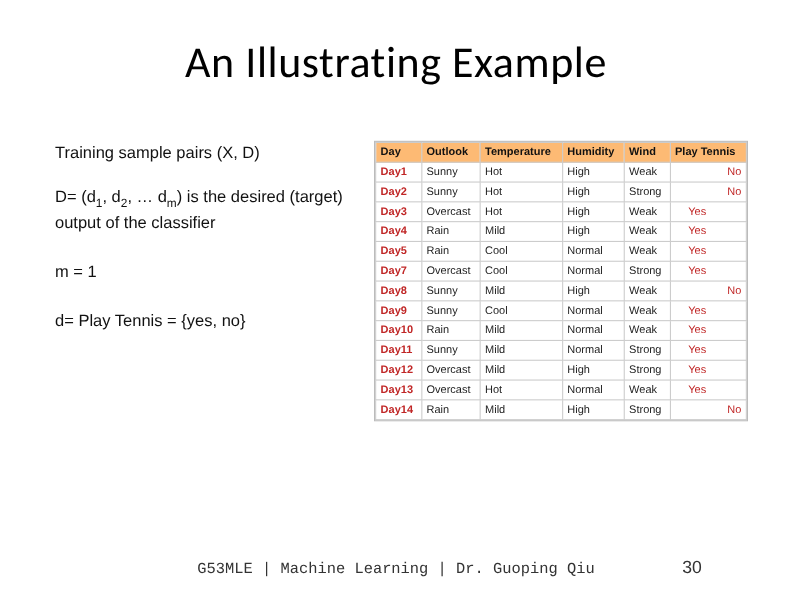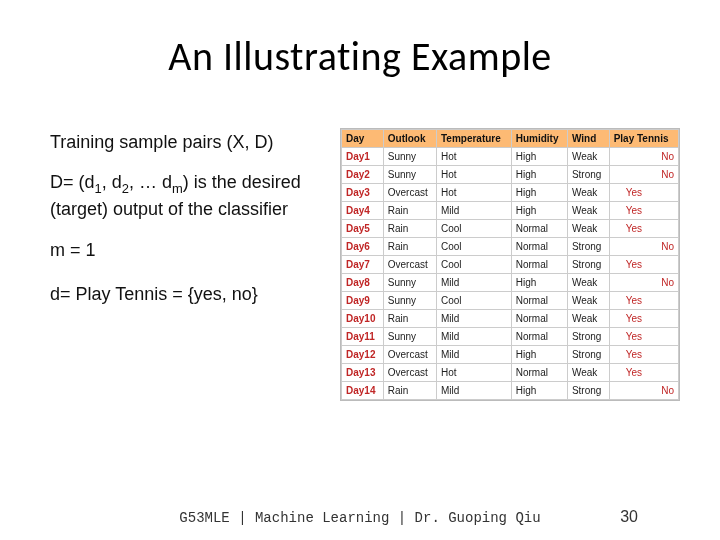--- a/index.html
+++ b/index.html
@@ -5,21 +5,21 @@
   * { box-sizing: border-box; margin: 0; padding: 0; }
   html, body { width: 720px; height: 540px; background: #fff; font-family: "Segoe UI", "Helvetica Neue", Arial, sans-serif; color: #000; }
   .slide { position: relative; width: 660px; height: 540px; }
   .title {
     position: absolute; top: 32px; left: 0; width: 720px;
     text-align: center; font-family: Calibri, "Segoe UI", Arial, sans-serif;
     font-size: 40px; font-weight: 400; letter-spacing: 0.5px;
   }
   .body-text {
     position: absolute; left: 50px; width: 280px;
-    font-family: Verdana, Geneva, sans-serif; font-size: 18px; line-height: 1.35;
+    font-family: Verdana, Geneva, sans-serif; font-size: 15px; line-height: 1.35;
     color: #111;
   }
   #line1 { top: 130px; }
   #line2 { top: 170px; }
   #line3 { top: 238px; }
   #line4 { top: 282px; }
   sub { font-size: 0.72em; vertical-align: sub; }
 
   .tablewrap {
     position: absolute; top: 128px; left: 340px; width: 340px;
@@ -106,28 +106,20 @@
           </tr>
           <tr>
             <td class="day">Day5</td>
             <td class="val">Rain</td>
             <td class="val">Cool</td>
             <td class="val">Normal</td>
             <td class="val">Weak</td>
             <td class="res-yes">Yes</td>
           </tr>
           <tr>
-            <td class="day">Day6</td>
-            <td class="val">Rain</td>
-            <td class="val">Cool</td>
-            <td class="val">Normal</td>
-            <td class="val">Strong</td>
-            <td class="res-no">No</td>
-          </tr>
-          <tr>
             <td class="day">Day7</td>
             <td class="val">Overcast</td>
             <td class="val">Cool</td>
             <td class="val">Normal</td>
             <td class="val">Strong</td>
             <td class="res-yes">Yes</td>
           </tr>
           <tr>
             <td class="day">Day8</td>
             <td class="val">Sunny</td>

